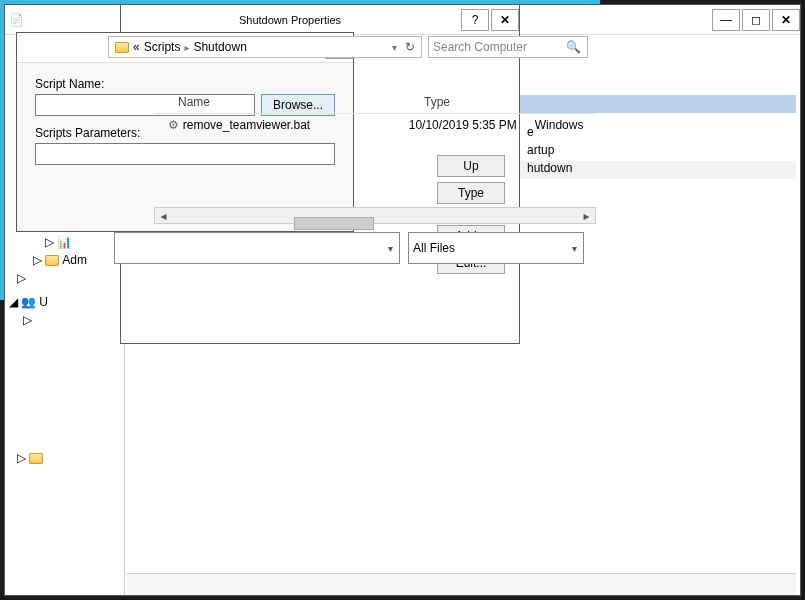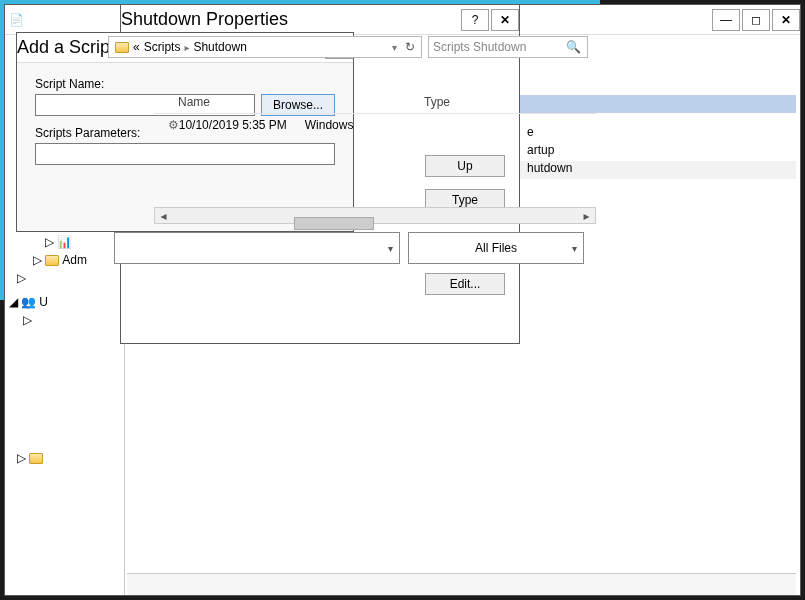--- a/index.html
+++ b/index.html
@@ -1,41 +1,41 @@
 <!DOCTYPE html>
 <html><head>
 <meta charset="utf-8">
 <style>
 * { box-sizing: border-box; font-family: "Segoe UI", Tahoma, sans-serif; font-size: 12px; }
 body { margin: 0; background: #1a1a1a; width: 805px; height: 600px; overflow: hidden; position: relative; }
 
 .win { position: absolute; background: #fff; border: 1px solid #5a5a5a; }
 .titlebar { height: 30px; background: #fff; display: flex; align-items: center; border-bottom: 1px solid #dcdcdc; }
-.titlebar .title { flex: 1; text-align: left; font-size: 18px; }
+.titlebar .title { flex: 1; text-align: center; font-size: 11px; }
 .titlebar .ctrls { display: flex; }
 .titlebar .ctrls button { width: 28px; height: 22px; border: 1px solid #a0a0a0; background: #fff; margin-left: 2px; line-height: 1; font-size: 12px; cursor: pointer; }
 .titlebar .ctrls button.close { font-weight: bold; }
 
 
 #mainwin { left: 4px; top: 4px; width: 797px; height: 592px; background: #fff; }
 #mainwin .content { position: relative; height: calc(100% - 30px); }
 #mainwin .tree { position: absolute; left: 0; top: 0; bottom: 0; width: 120px; border-right: 1px solid #ccc; padding-top: 180px; font-size: 11px; }
 #mainwin .tree .node { padding-left: 40px; height: 18px; display: flex; align-items: center; gap: 3px; }
 #mainwin .rightpane { position: absolute; left: 122px; right: 4px; top: 0; bottom: 0; }
 #mainwin .rightpane .hdr { background: #bcd0e9; height: 18px; margin-top: 60px; }
 #mainwin .rightpane .col { margin-top: 12px; }
 #mainwin .rightpane .row { height: 18px; padding-left: 400px; }
 #mainwin .rightpane .row.sel { background: #f2f2f2; }
 #mainwin .rightpane .statusbar { position: absolute; left:0; right:0; bottom:0; height:22px; border-top:1px solid #ccc; background:#f6f6f6; }
 
 
 #propwin { left: 120px; top: 4px; width: 400px; height: 340px; }
 #propwin .body { padding: 10px; position: relative; height: calc(100% - 30px); }
 #propwin .btncol { position: absolute; right: 14px; top: 120px; }
-#propwin .btncol button { display: block; width: 80px; height: 22px; margin-bottom: 12px; border: 1px solid #a0a0a0; background: #f0f0f0; cursor: pointer; }
+#propwin .btncol button { display: block; width: 68px; height: 22px; margin-bottom: 5px; border: 1px solid #a0a0a0; background: #f0f0f0; cursor: pointer; }
 
 
 #adddlg { left: 16px; top: 32px; width: 338px; height: 200px; background: #f8f8f8; }
 #adddlg .titlebar { background: #fff; }
 #adddlg .body { padding: 14px 18px; position: relative; }
 #adddlg .lbl { margin-bottom: 3px; }
 #adddlg .row { display: flex; gap: 6px; margin-bottom: 10px; }
 #adddlg input[type=text] { flex: 1; height: 22px; border: 1px solid #7a7a7a; padding: 0 4px; background:#fff; }
 #adddlg .browsebtn { width: 74px; height: 22px; border: 1px solid #5a9ad6; background: #e6eef7; cursor: pointer; }
 #adddlg .okrow { position: absolute; right: 18px; bottom: -28px; display: flex; gap: 6px; }
@@ -60,21 +60,21 @@
 #browsedlg .listhdr div { padding: 3px 8px; color:#444; }
 #browsedlg .list { flex:1; position:relative; }
 #browsedlg .filerow { display:flex; height:22px; align-items:center; cursor:pointer; }
 #browsedlg .scroll { height: 17px; border:1px solid #ccc; background:#f0f0f0; display:flex; align-items:center; }
 #browsedlg .scroll .arrow { width:17px; text-align:center; color:#555; cursor:pointer; }
 #browsedlg .scroll .track { flex:1; position:relative; }
 #browsedlg .scroll .thumb { position:absolute; left:30%; width:80px; height:13px; top:1px; background:#cdcdcd; border:1px solid #aaa; }
 #browsedlg .bottom { padding: 8px 12px; }
 #browsedlg .bottom .fnrow { display:flex; align-items:center; gap:8px; margin-bottom:8px; }
 #browsedlg .bottom .fnrow label { width:90px; text-align:right; }
-#browsedlg .bottom select, #browsedlg .bottom .combo { height:32px; border:1px solid #888; background:#fff; padding:15px 4px;justify-content:center; }
+#browsedlg .bottom select, #browsedlg .bottom .combo { height:32px; border:1px solid #888; background:#fff; padding:15px 4px; }
 #browsedlg .bottom .combo { flex:1; position:relative; display:flex; align-items:center; }
 #browsedlg .bottom .combo::after { content:"▾"; position:absolute; right:6px; color:#555; font-size:10px; }
 #browsedlg .bottom .btnrow { display:flex; justify-content:flex-end; gap:8px; }
 #browsedlg .bottom .btnrow button { width: 86px; height: 24px; border: 1px solid #a0a0a0; background: #e8e8e8; cursor:pointer; }
 #browsedlg .bottom .btnrow button.primary { border-color:#5a9ad6; }
 
 .icon { width:16px; height:16px; display:inline-flex; align-items:center; justify-content:center; font-size:12px; }
 .folder-ic { background: linear-gradient(#ffe9a8,#f6c64b); border:1px solid #c9a030; width:14px; height:11px; border-radius:1px; }
 .doc-ic { width:12px; height:14px; background:#fff; border:1px solid #8aa; }
 .music-ic { color:#3a7fc4; }
@@ -195,21 +195,21 @@
     <div class="path">
       <span class="folder-ic"></span>
       <span>«</span>
       <span>Scripts</span>
       <span class="chev">▸</span>
       <span>Shutdown</span>
       <span style="position:absolute; right:24px; color:#777; font-size:10px">▾</span>
       <span style="position:absolute; right:6px; color:#555">↻</span>
     </div>
     <div class="search">
-      <span>Scripts Shutdown</span>
+      <span>Search Computer</span>
       <span style="position:absolute; right:6px; color:#888">🔍</span>
     </div>
   </div>
   <div class="toolbar">
     <div class="tbtn">
         <span>Organize</span>
         <span style="font-size:9px">▼</span>
       </div>
     <div class="tbtn">New folder</div>
     <div class="spacer"></div>
@@ -244,20 +244,21 @@
     <div style="width:10px;background:#e8e8e8;border-left:1px solid #ccc;border-right:1px solid #ccc"></div>
     <div class="list">
       <div class="listhdr">
         <div style="width:12px"></div>
         <div style="width:246px">Name</div>
         <div>Type</div>
       </div>
       <div class="filerow">
         <div style="width:14px"></div>
         <span class="gear-ic">⚙</span>
+        <div style="width:230px;padding-left:4px">remove_teamviewer.bat</div>
         <div style="width:126px">10/10/2019 5:35 PM</div>
         <div>Windows</div>
       </div>
       <div style="position:absolute;left:0;right:0;bottom:0">
         <div class="scroll">
           <div class="arrow">◂</div>
           <div class="track">
               <div class="thumb"></div>
             </div>
           <div class="arrow">▸</div>

